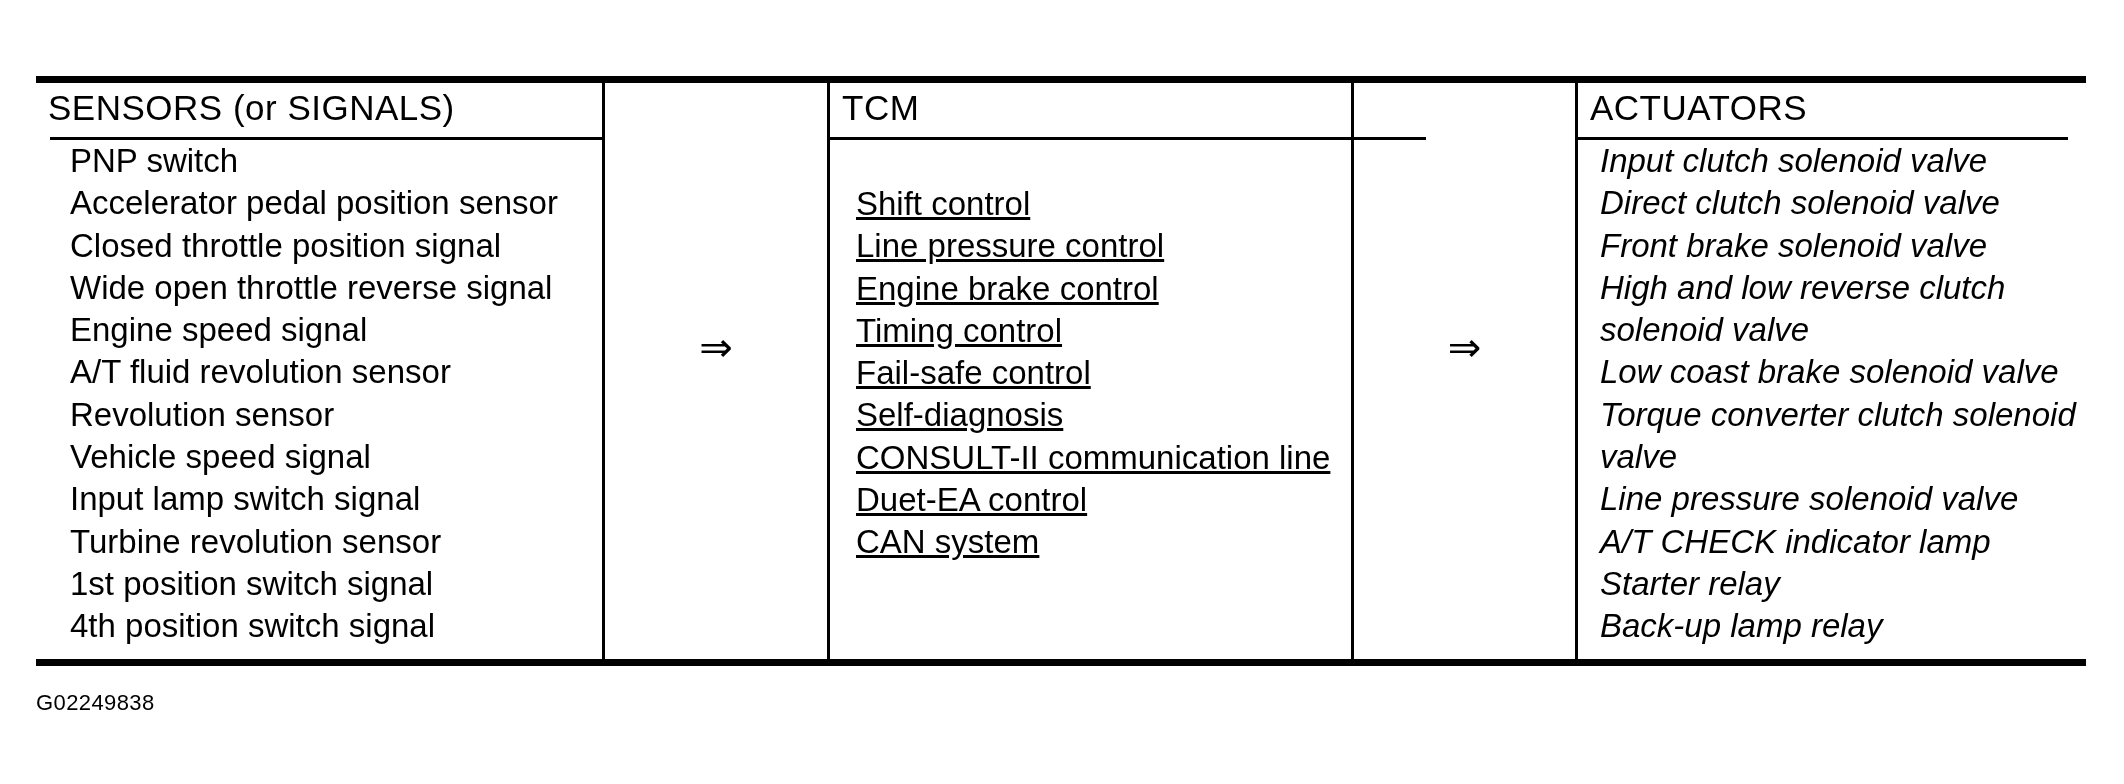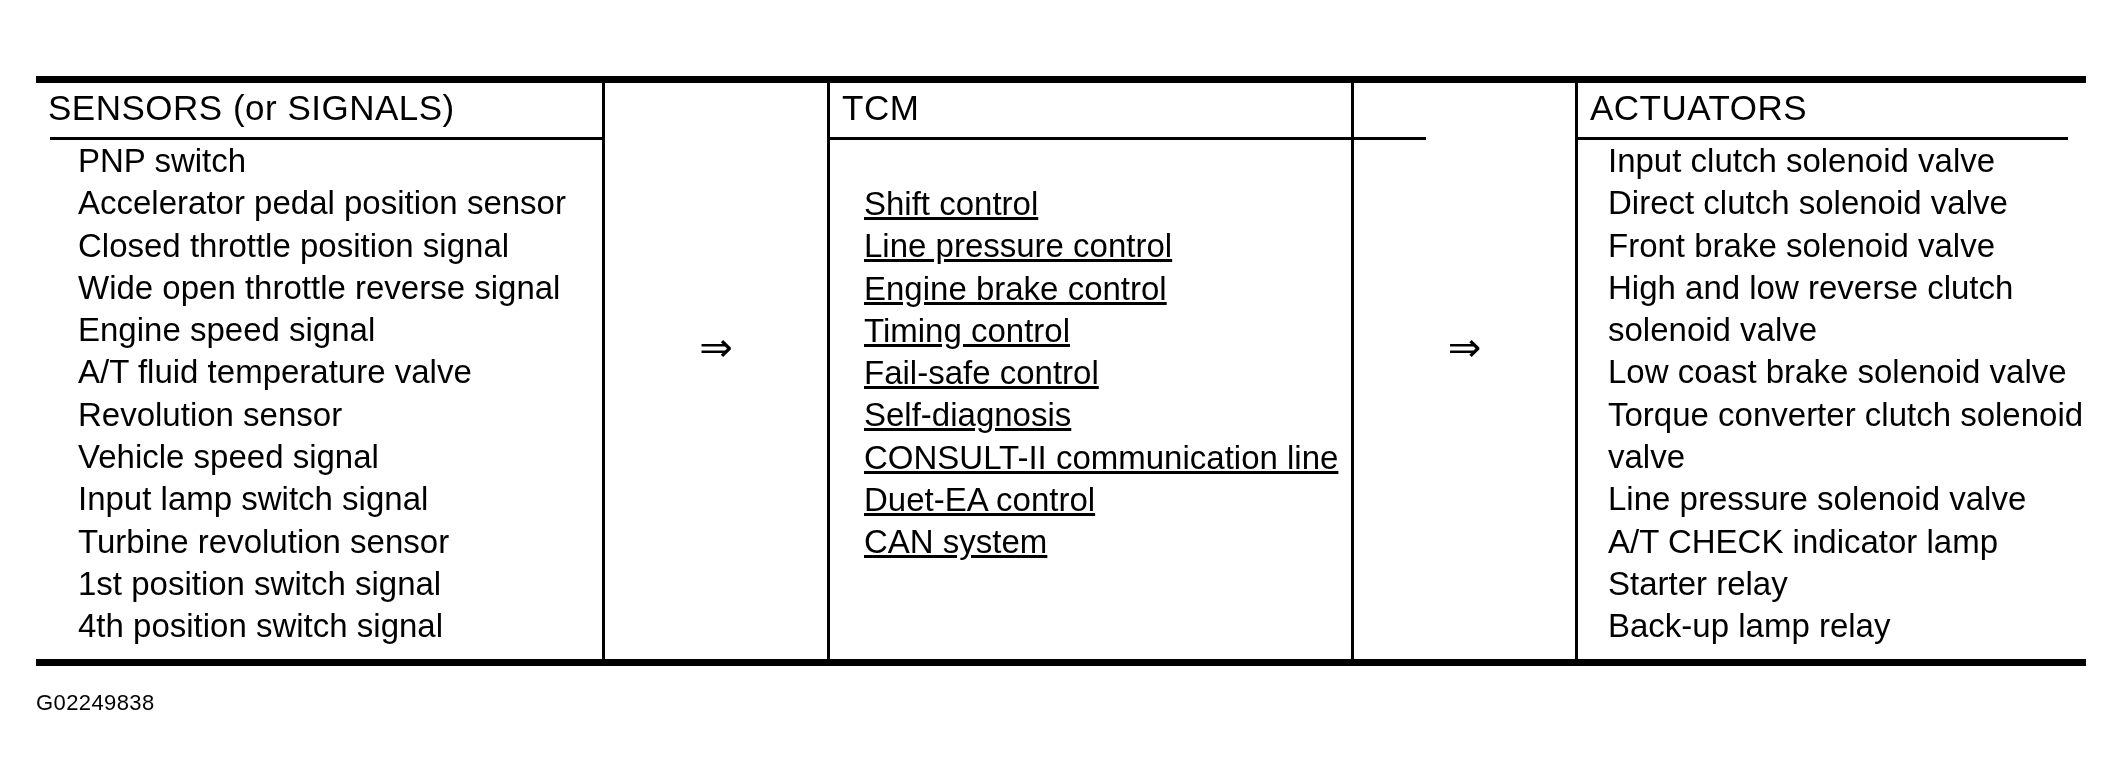--- a/index.html
+++ b/index.html
@@ -86,30 +86,30 @@
     top: 54px;
     height: 3px;
     background: #000000;
   }
   .ul-sensors   { left: 14px; right: 0px; }
   .ul-tcm       { left: 0px;  right: 0px; }
   .ul-actuators { left: 0px;  right: 18px; }
 
   .item-list {
     position: absolute;
-    left: 12px;
+    left: 4px;
     top: 57px;
     width: 100%;
     list-style: none;
     margin: 0;
     padding: 0;
   }
   .item-list.indent-sensors   { padding-left: 30px; }
   .item-list.indent-tcm       { padding-left: 22px; text-decoration: underline; }
-  .item-list.indent-actuators { padding-left: 18px; }
+  .item-list.indent-actuators { padding-left: 18px; font-style: italic; }
 
   .item-list.offset-tcm { top: 100px; }
 
   .item-list li {
     font-size: 33px;
     line-height: 42.3px;
     white-space: nowrap;
   }
 
   
@@ -156,21 +156,21 @@
 
     <div class="col col-sensors">
       <div class="col-title">SENSORS (or SIGNALS)</div>
       <div class="col-underline ul-sensors"></div>
       <ul class="item-list indent-sensors">
         <li>PNP switch</li>
         <li>Accelerator pedal position sensor</li>
         <li>Closed throttle position signal</li>
         <li>Wide open throttle reverse signal</li>
         <li>Engine speed signal</li>
-        <li>A/T fluid temperature valve</li>
+        <li>A/T fluid revolution sensor</li>
         <li>Revolution sensor</li>
         <li>Vehicle speed signal</li>
         <li>Input lamp switch signal</li>
         <li>Turbine revolution sensor</li>
         <li>1st position switch signal</li>
         <li>4th position switch signal</li>
       </ul>
     </div>
 
     <div class="col col-gap-a">

